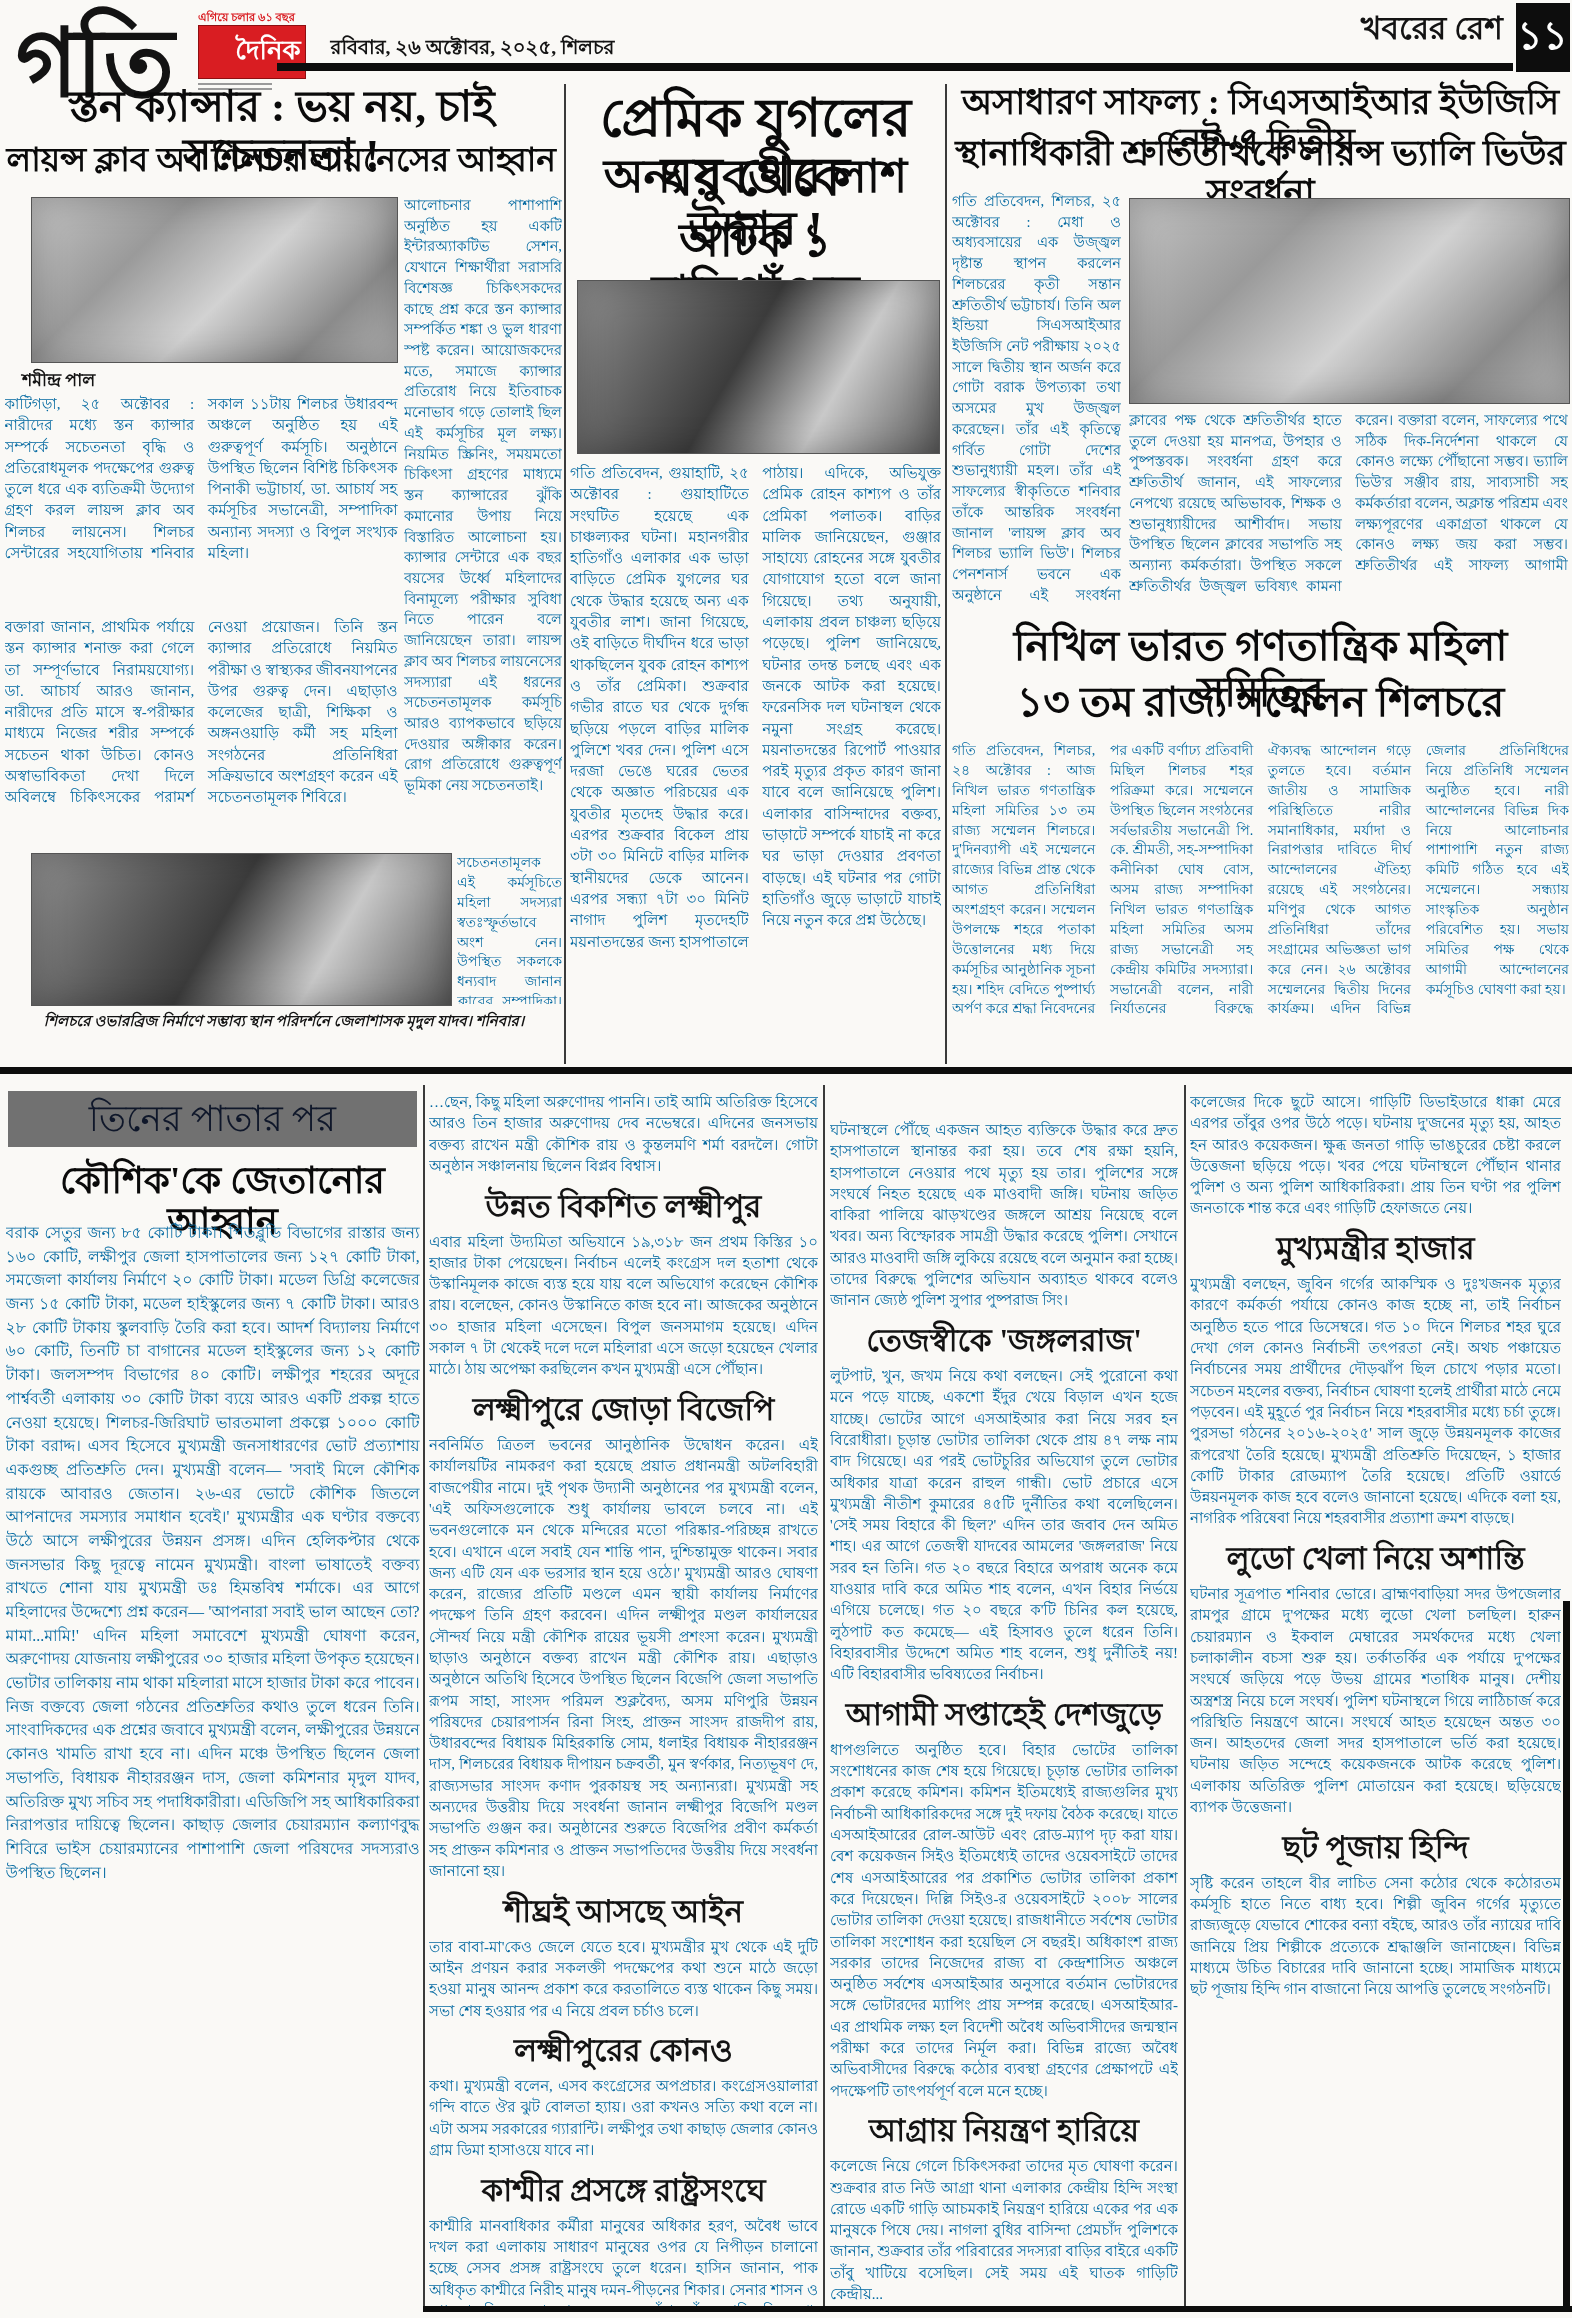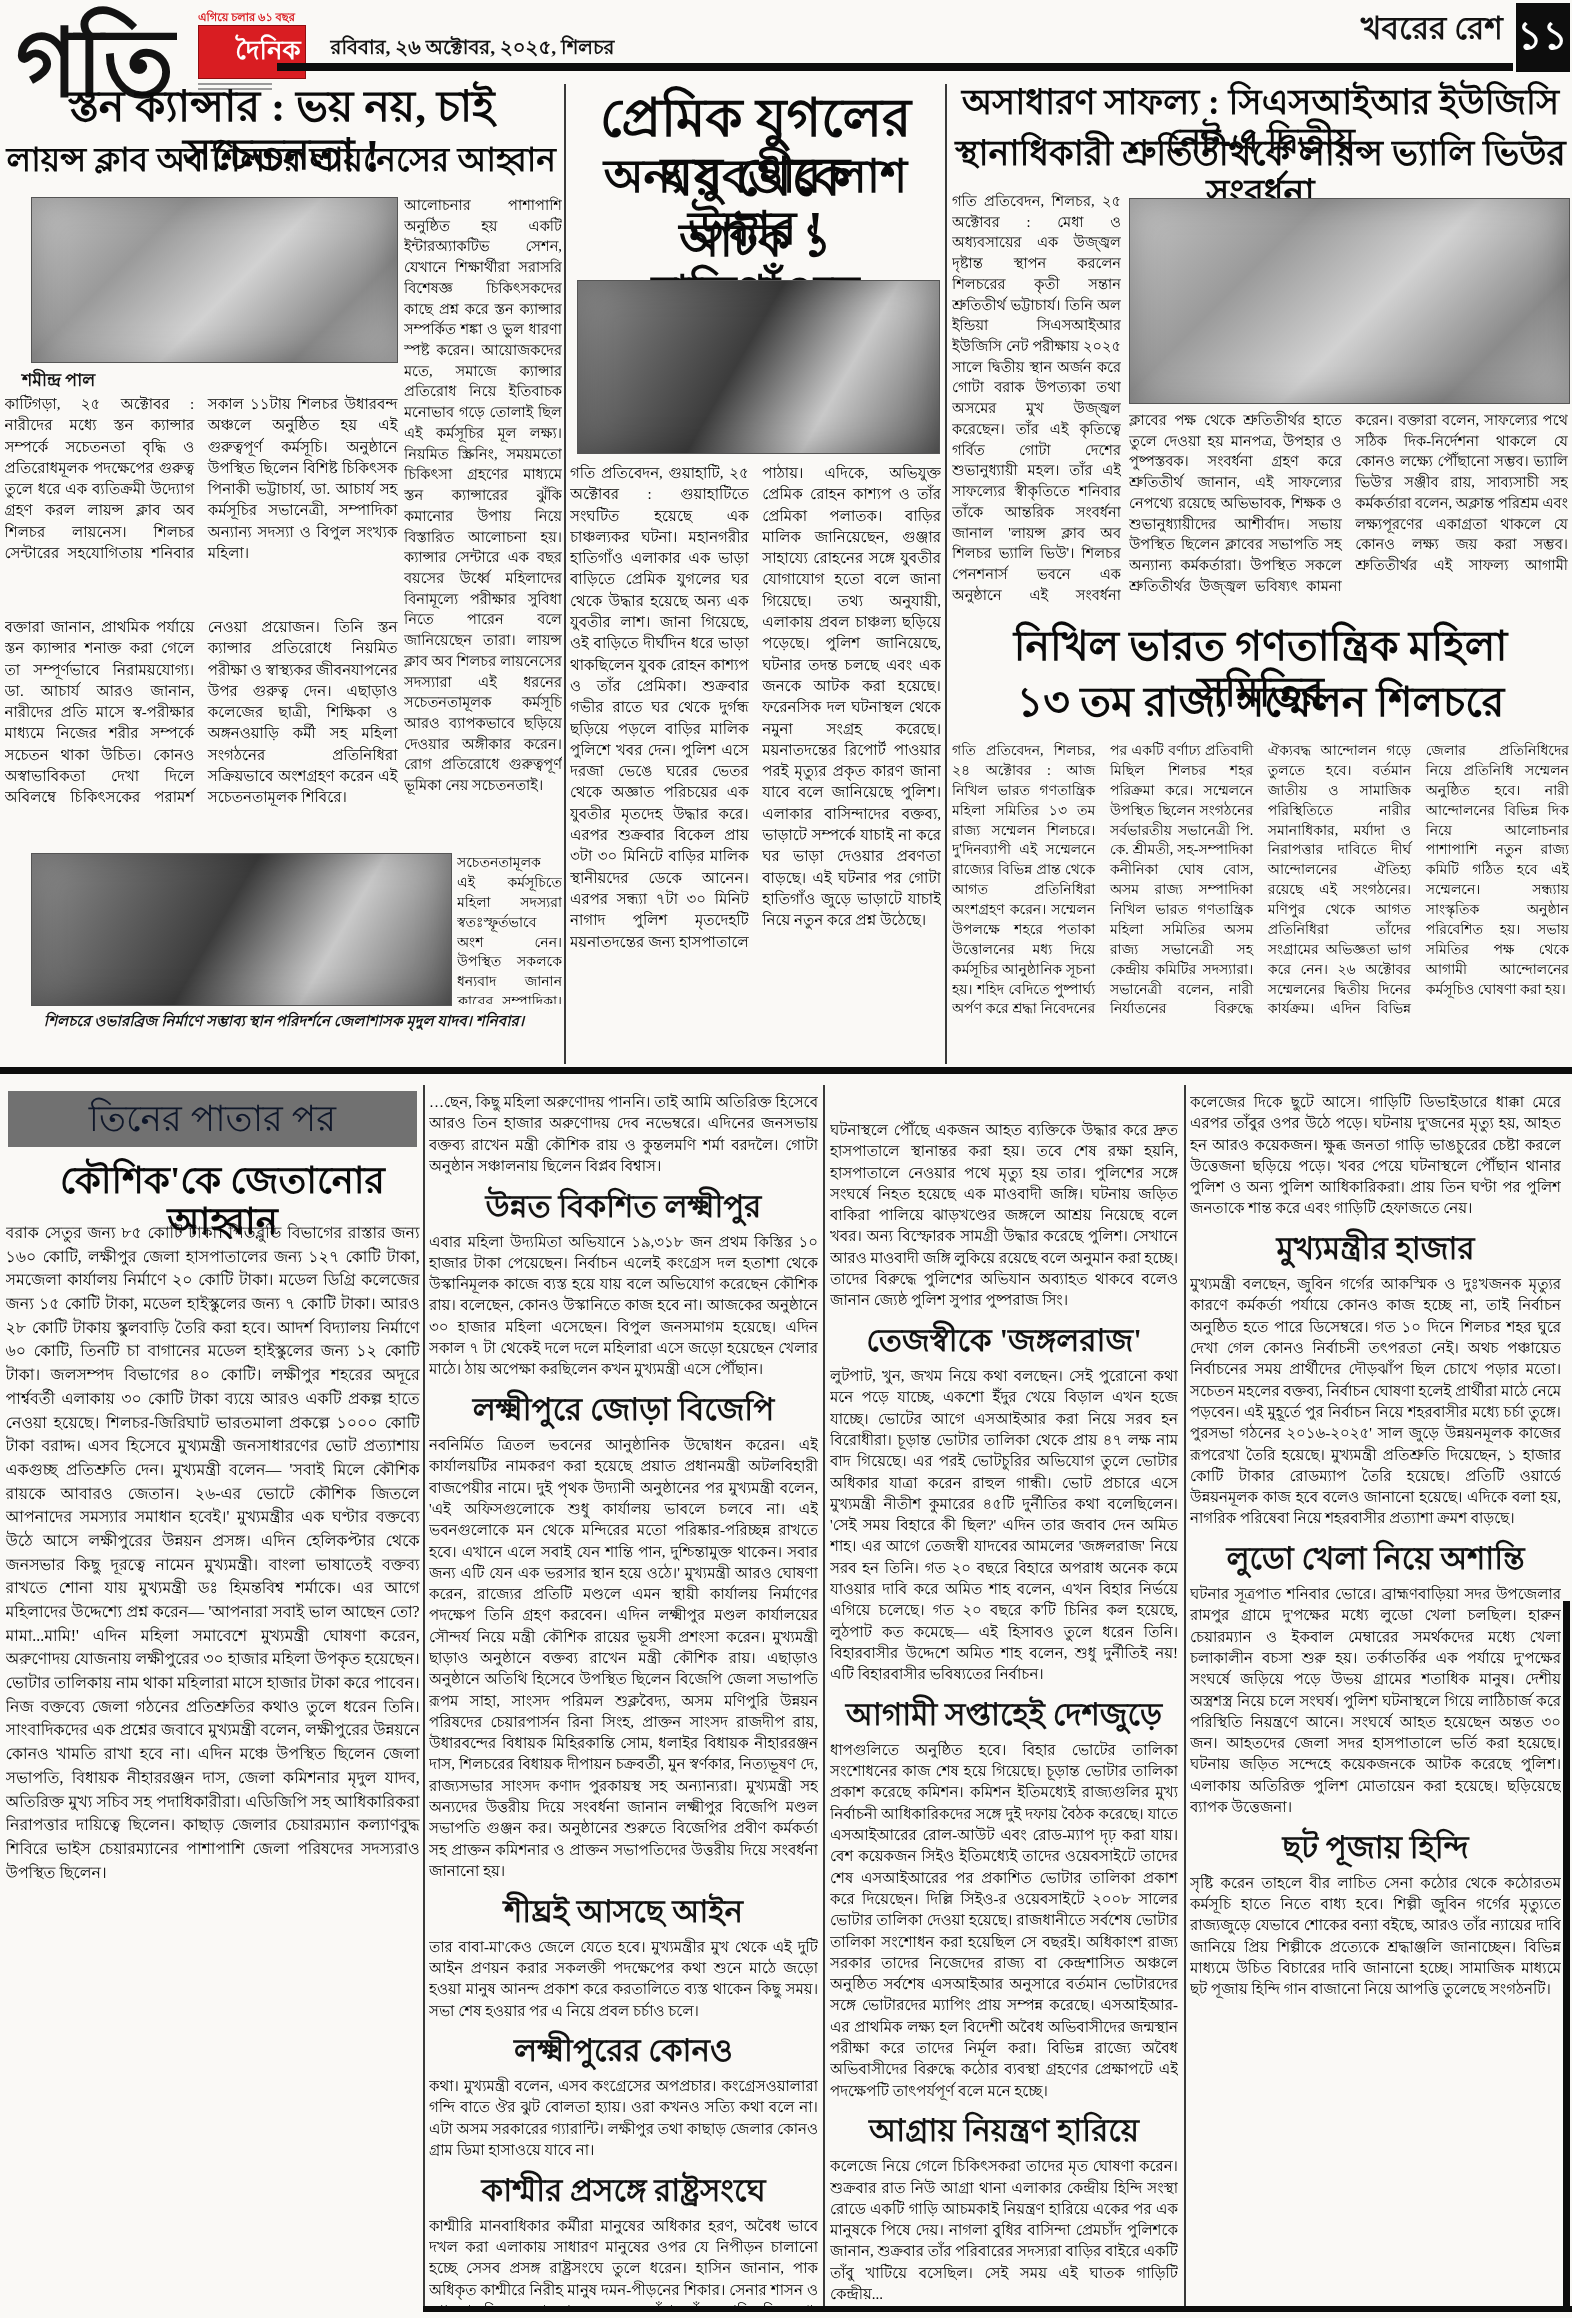--- a/index.html
+++ b/index.html
@@ -1,19 +1,19 @@
 <!DOCTYPE html>
 <html style="font-size:9px"><head>
 <meta charset="utf-8">
 <style>
   html,body{margin:0;padding:0;background:#e8e6e2;}
   #page{position:relative;width:1573px;height:2319px;background:#faf9f6;color:#131313;
         font-family:"Liberation Serif","DejaVu Sans",sans-serif;overflow:hidden;}
   .abs{position:absolute;}
-  .j{text-align:justify;line-height:1.42;font-size:15px;color:#000000;overflow:hidden;}
+  .j{text-align:justify;line-height:1.42;font-size:15px;color:#0369a1;overflow:hidden;}
   .bold{font-weight:bold;}
   .center{text-align:center;}
   .headline{font-weight:bold;color:#0a0a0a;line-height:1.12;}
   .subhead3{font-size:31px;font-weight:bold;text-align:center;line-height:1.1;margin:12.4px 0 7.9px 0;}
   .photo{background:linear-gradient(135deg,#c4c4c4 0%,#9a9a9a 30%,#d2d2d2 55%,#8b8b8b 80%,#b5b5b5 100%);
          border:0.6px solid #555;box-shadow:inset 0 0 34px rgba(0,0,0,.25);}
   .photo-dark{background:linear-gradient(120deg,#8f8f8f 0%,#3c3c3c 45%,#c9c9c9 70%,#5a5a5a 100%);}
   .vrule{width:1.7px;background:#3a3a3a;}
   .hrule{background:#0d0d0d;}
   .caption{font-style:italic;font-weight:bold;font-size:15px;line-height:1.3;}

